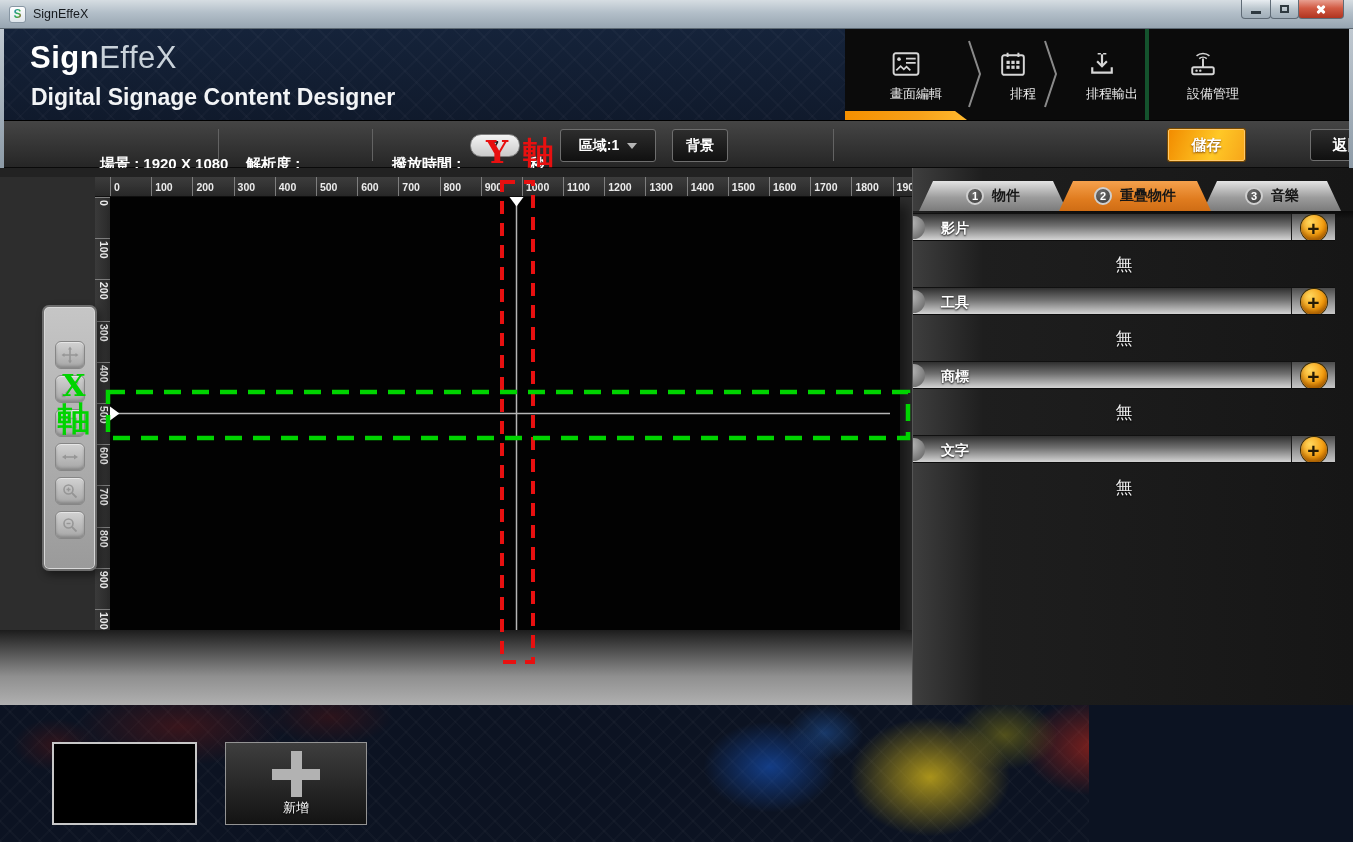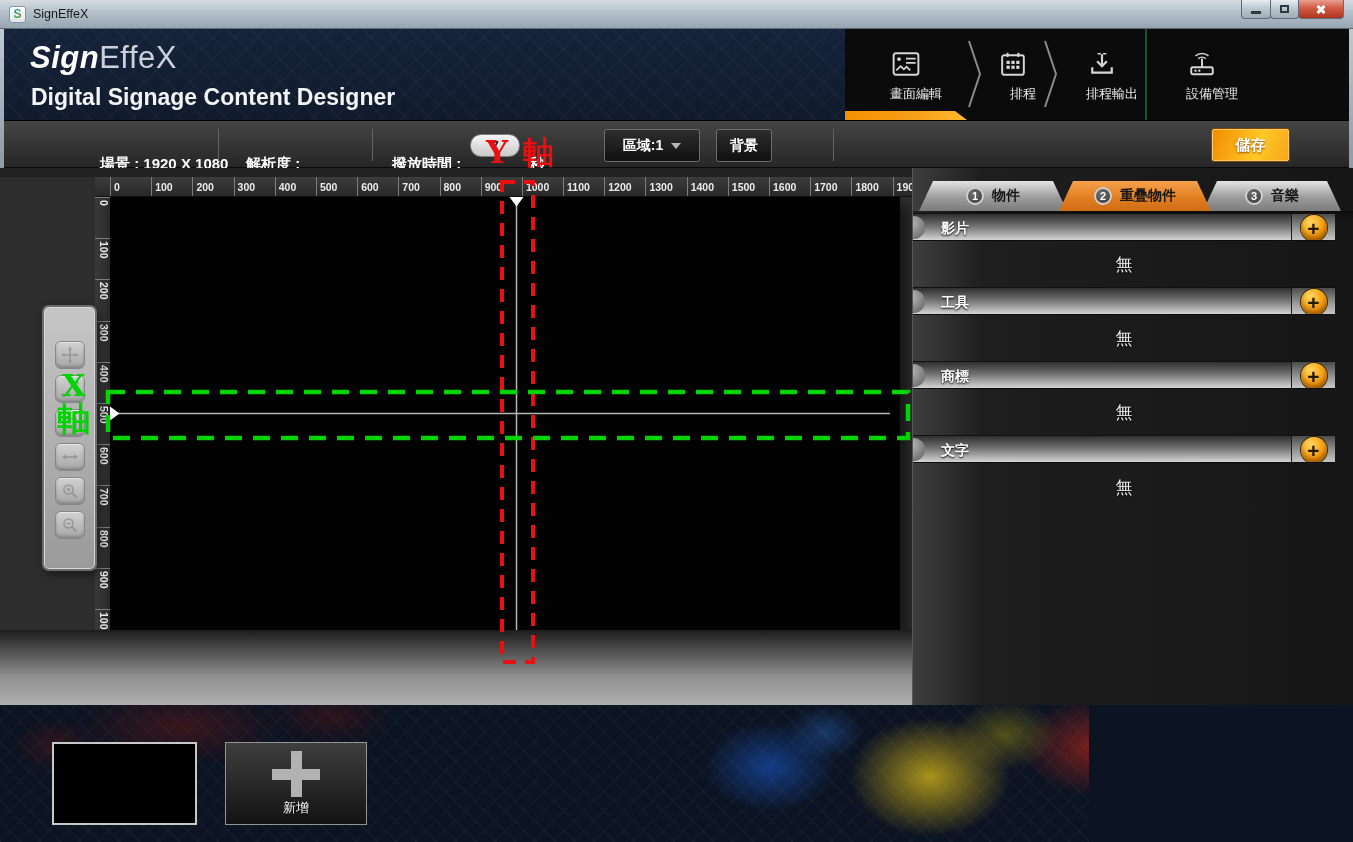--- a/index.html
+++ b/index.html
@@ -44,49 +44,49 @@
     background:linear-gradient(#c0c9d1,#8d9ba7);}
   .frame-left{left:0;} .frame-right{right:0;}
 
   
   .header{position:absolute;left:0;top:29px;width:1353px;height:91px;
     background:
       repeating-linear-gradient(45deg,rgba(255,255,255,0.025) 0 2px,transparent 2px 16px),
       repeating-linear-gradient(-45deg,rgba(255,255,255,0.02) 0 2px,transparent 2px 16px),
       linear-gradient(var(--header-navy),#101a2c);}
   .brand{position:absolute;left:30px;top:11px;font-size:31px;letter-spacing:0.5px;}
-  .brand .b1{color:#ffffff;font-weight:bold;font-style:italic;}
+  .brand .b1{color:#ffffff;font-weight:bold;}
   .brand .b2{color:#c9d2da;font-weight:normal;}
   .subtitle{position:absolute;left:31px;top:55px;font-size:23px;font-weight:bold;color:#f2f4f6;}
 
   
   .nav{position:absolute;left:845px;top:0;width:508px;height:91px;background:#0b0b0b;display:flex;}
   .nav-tab{position:relative;height:91px;display:flex;flex-direction:column;align-items:center;
     justify-content:flex-start;padding-top:22px;cursor:pointer;}
   .nav-tab .nlabel{margin-top:8px;font-size:13px;color:#eaeaea;white-space:nowrap;margin-left:20px;}
   .nav-tab svg{display:block;}
   .nav-sep{width:16px;height:91px;position:relative;}
   .nav-sep svg{position:absolute;left:1px;top:10px;}
-  .nav-div{border-left:2px solid #14532d;}
+  .nav-div{border-left:4px solid #14532d;}
   .nav-tab.active::after{content:"";position:absolute;left:0;bottom:0;width:100%;height:9px;
     background:linear-gradient(to right,#f59000,var(--accent-orange) 60%,#ffb92e);
     clip-path:polygon(0 0,calc(100% - 12px) 0,100% 100%,0 100%);
     box-shadow:0 -8px 18px rgba(250,160,0,0.55);}
 
   
   .toolbar{position:absolute;left:0;top:120px;width:1353px;height:48px;
     background:linear-gradient(#454545,#262626);border-top:1px solid #000;border-bottom:1px solid #0a0a0a;}
   .tb-item{position:absolute;top:0;height:48px;line-height:48px;font-size:15px;font-weight:bold;color:#fff;white-space:nowrap;margin-top:19px;}
   .tb-sep{position:absolute;top:8px;width:1px;height:32px;background:#636363;}
   .duration-input{position:absolute;left:470px;top:13px;width:50px;height:23px;border-radius:11px;
     border:1px solid #7d7d7d;background:linear-gradient(#f4f4f4,#cacaca);
     text-align:center;font-size:14px;font-weight:bold;color:#222;font-family:inherit;}
   .tb-btn{position:absolute;top:8px;height:33px;background:linear-gradient(#2d2d2d,#101010);
     border:1px solid #6e6e6e;border-radius:3px;color:#fff;font-size:14px;font-weight:bold;
-    display:flex;align-items:center;justify-content:center;cursor:pointer;margin-left:44px;}
+    display:flex;align-items:center;justify-content:center;cursor:pointer;}
   .region-btn{left:560px;width:96px;}
   .caret-down{width:0;height:0;border-left:5px solid transparent;border-right:5px solid transparent;
     border-top:6px solid #b5b5b5;margin-left:8px;}
   .bg-btn{left:672px;width:56px;}
   .save-btn{left:1168px;width:77px;height:32px;
     background:linear-gradient(110deg,#f28c00,#ffc826 60%,#f7a61a);
     border:1px solid #ffc96a;box-shadow:0 0 0 1px #7a4a00;border-radius:2px;
     color:#fff;text-shadow:0 1px 2px rgba(90,40,0,0.8);font-size:15px;}
   .back-btn{left:1310px;width:75px;height:32px;font-size:15px;}
 

